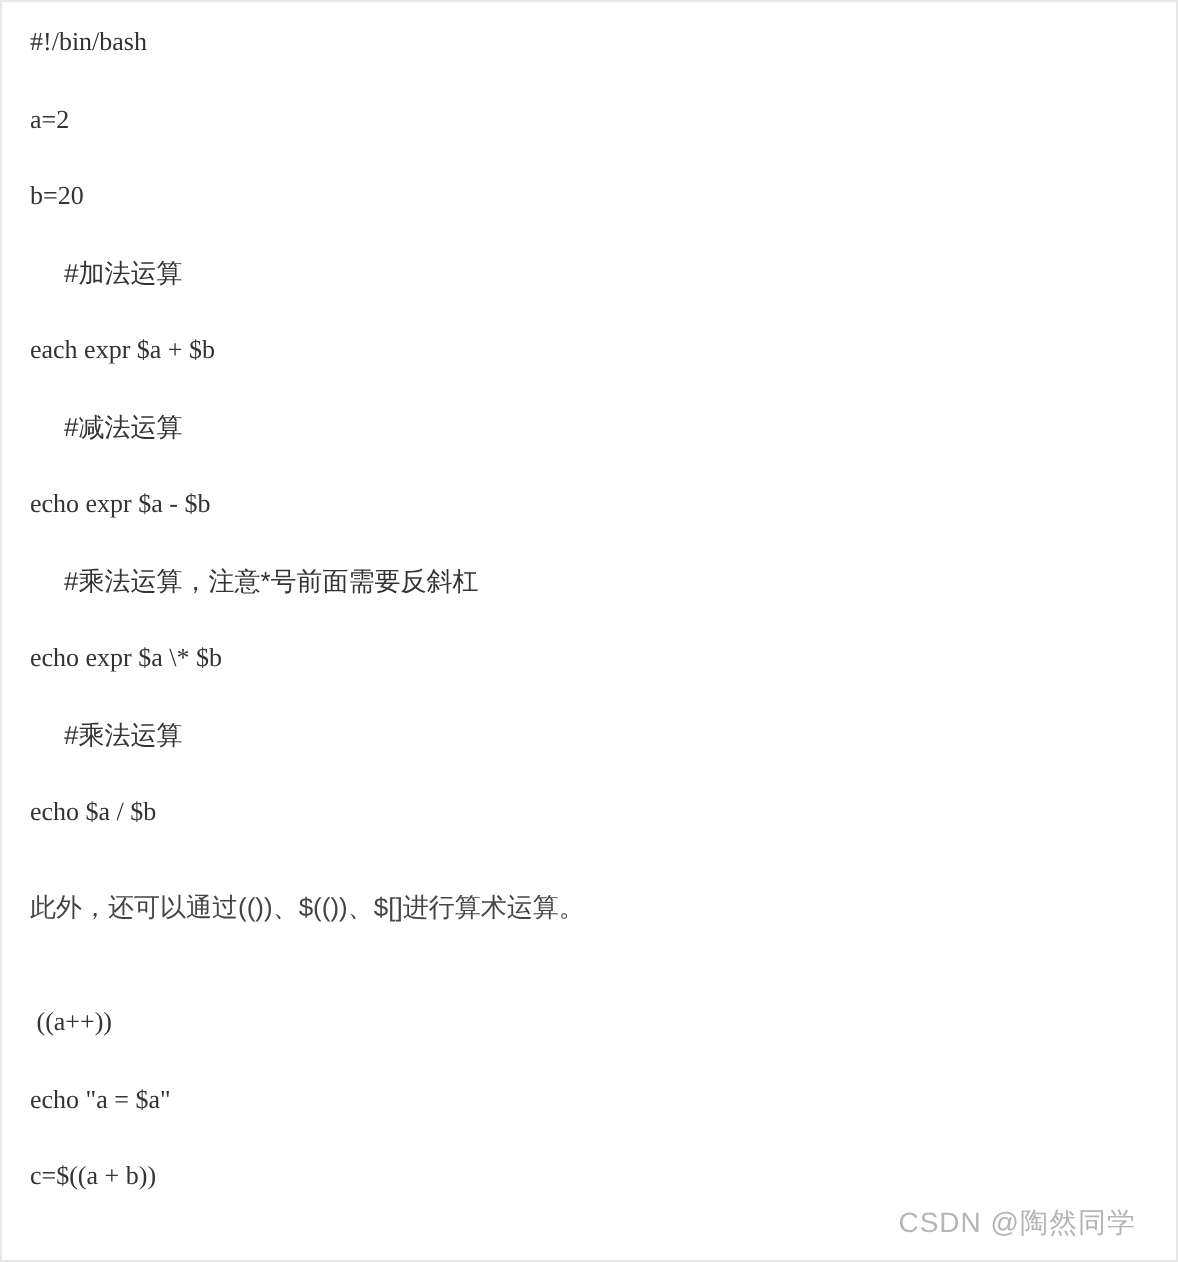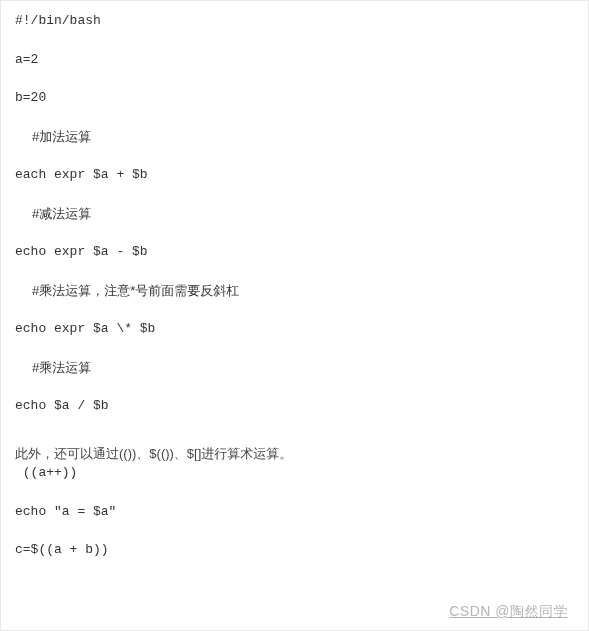--- a/index.html
+++ b/index.html
@@ -15,43 +15,44 @@
       font-size: 13px;
       color: #333;
       position: relative;
       padding: 10px 14px;
       border: 1px solid #e8e8e8;
       line-height: 1.5;
     }
     .code-line {
       margin-bottom: 19px;
       white-space: pre;
+      font-family: Liberation Serif, serif;
     }
     .code-line:last-of-type {
       margin-bottom: 0;
     }
     .cjk {
       font-family: "Microsoft YaHei", "PingFang SC", "Hiragino Sans GB", sans-serif;
       margin-left: 17px;
     }
     .prose {
       font-family: -apple-system, BlinkMacSystemFont, "Segoe UI", "Microsoft YaHei", sans-serif;
       font-size: 13px;
       color: #444;
       margin-top: 28px;
+      margin-bottom: 38px;
     }
     .watermark {
       position: absolute;
       bottom: 8px;
       right: 20px;
       font-family: -apple-system, BlinkMacSystemFont, "Segoe UI", "Microsoft YaHei", sans-serif;
       font-size: 14px;
       color: rgba(120, 120, 120, 0.55);
       letter-spacing: 0.5px;
-      text-decoration: underline;
     }
   </style>
 </head>
 <body>
 
 <div class="code-line">#!/bin/bash</div>
 <div class="code-line">a=2</div>
 <div class="code-line">b=20</div>
 <div class="code-line cjk">#加法运算</div>
 <div class="code-line">each expr $a + $b</div>

